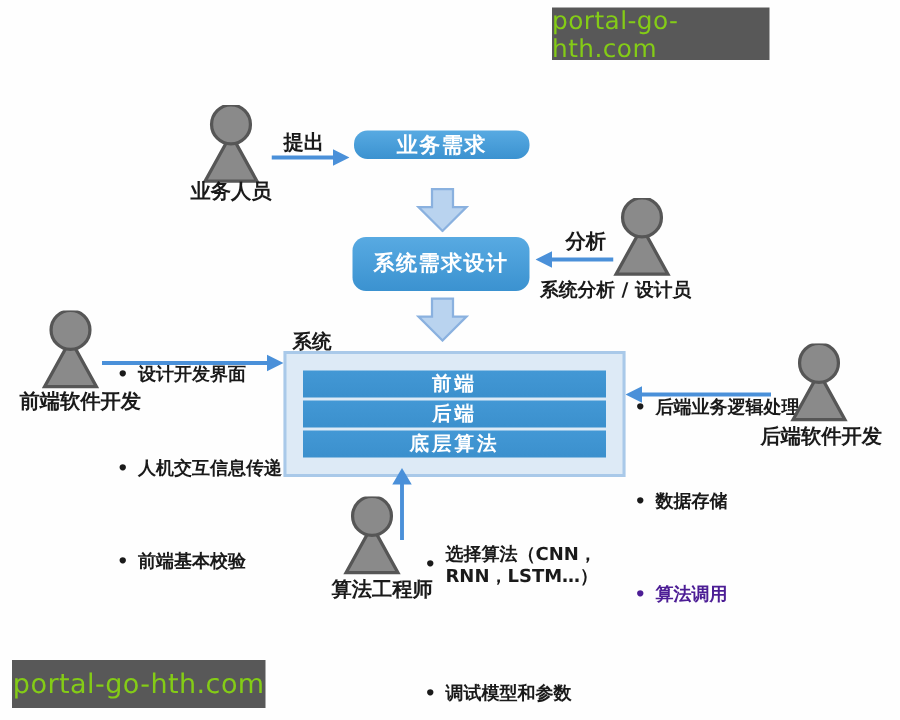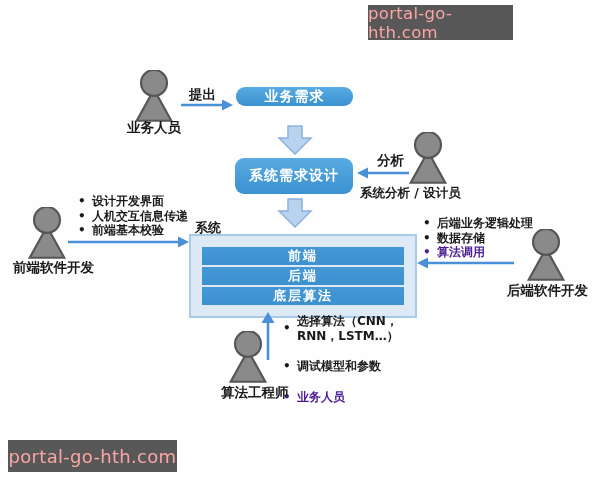--- a/index.html
+++ b/index.html
@@ -6,21 +6,21 @@
   html,body { width:600px; height:480px; }
   body {
     position:relative; background:#fefefe; overflow:hidden;
     font-family:"DejaVu Sans","Liberation Sans",sans-serif;
     color:#1a1a1a;
   }
   .abs { position:absolute; }
 
   
   .watermark {
-    background:#585858; color:#fca5a5;
+    background:#585858; color:#84cc16;
     display:flex; align-items:center; justify-content:center;
     letter-spacing:0.3px; font-weight:400;
   }
   .wm-top { left:368px; top:5px; width:145px; height:35px; font-size:16.5px; }
   .wm-bottom { left:8px; top:440px; width:169px; height:32px; font-size:18px; }
 
   
   .flowbox {
     background:linear-gradient(#58aae2,#3b92d0);
     border-radius:9px; color:#fff; font-weight:bold; font-size:14px;
@@ -43,21 +43,21 @@
   }
   .sys-label { left:195px; top:219px; font-size:13px; font-weight:bold; }
 
   
   .person { width:44px; height:54px; display:block; }
   .actor-label { font-size:13.5px; font-weight:bold; white-space:nowrap; }
   .edge-label { font-size:13.5px; font-weight:bold; white-space:nowrap; }
 
   
   .bullets { display:flex; flex-direction:column; }
-  .brow { display:flex; align-items:center; line-height:14.5px; font-size:12px; font-weight:600; }
+  .brow { display:flex; align-items:center; line-height:14.5px; font-size:12px; font-weight:600;margin-top:48px; }
   .dot { width:14px; flex:0 0 14px; text-align:left; }
   .dot::before { content:"•"; font-size:12px; }
   .red { color:#4c1d95; font-weight:bold; }
   .btext { display:block; }
 
   .bullets-left { left:78px; top:194px; width:130px; }
   .bullets-right { left:423px; top:216px; width:130px; }
   .bullets-algo { left:283px; top:314px; width:126px;gap:16px; }
   .bullets-algo .btext { width:104px; }
 </style>

